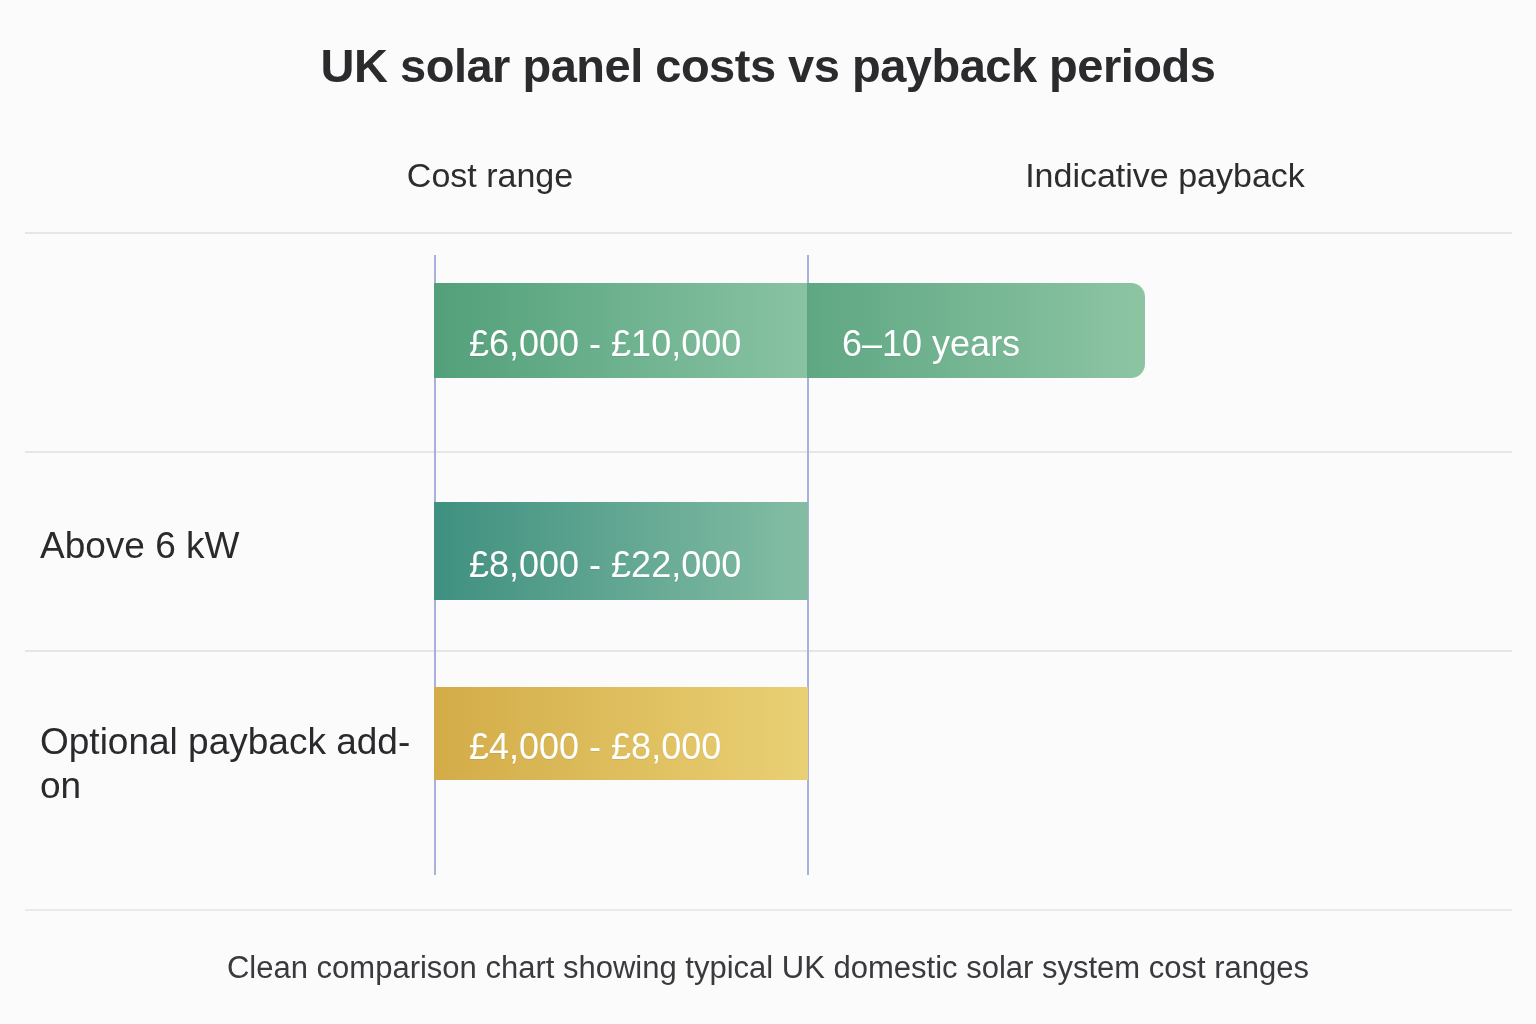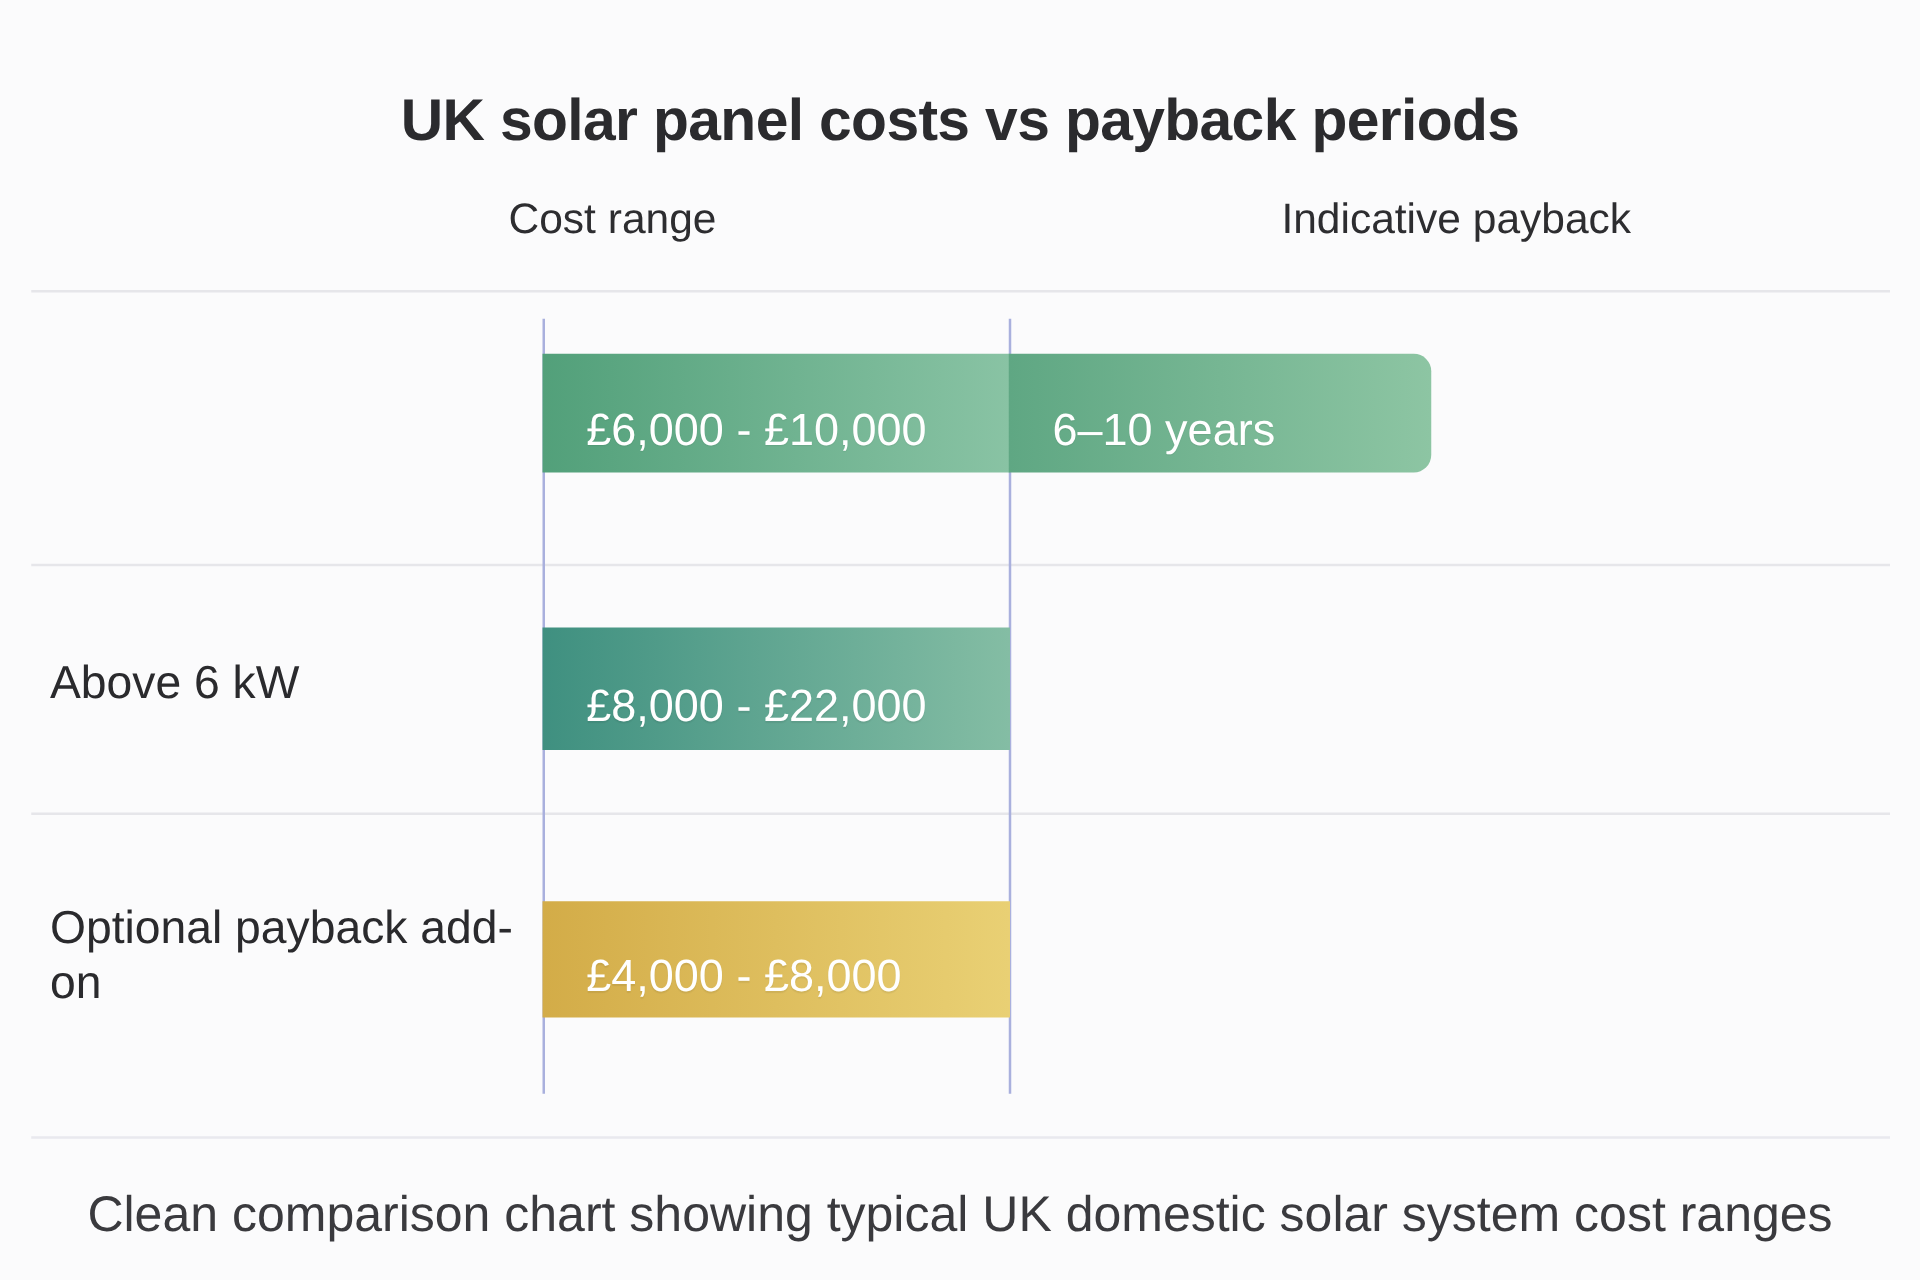--- a/index.html
+++ b/index.html
@@ -26,21 +26,20 @@
     position: absolute;
     top: 38px;
     left: 0;
     width: 1536px;
     text-align: center;
     font-size: 47px;
     font-weight: 700;
     letter-spacing: -0.5px;
     color: #2b2b2e;
     white-space: nowrap;
-    margin-top: 30px;
   }
 
   
   .col-header {
     position: absolute;
     top: 156px;
     font-size: 34px;
     font-weight: 400;
     color: #2d2d30;
     white-space: nowrap;
@@ -117,21 +116,21 @@
   }
   .bar.cost.r0 {
     top: 283px; height: 95px;
     background: linear-gradient(90deg, #52a07a 0%, #89c3a4 100%);
   }
   .bar.cost.r1 {
     top: 502px; height: 98px;
     background: linear-gradient(90deg, #3f9080 0%, #84bda4 100%);
   }
   .bar.cost.r2 {
-    top: 721px; height: 93px;
+    top: 687px; height: 93px;
     background: linear-gradient(90deg, #d3ac48 0%, #e9d074 100%);
   }
 
   
   .bar.payback {
     left: 807px;
     border-radius: 0 14px 14px 0;
   }
   .bar.payback.r0 {
     top: 283px; height: 95px; width: 338px;
@@ -142,21 +141,21 @@
     background: linear-gradient(90deg, #3f9085 0%, #63b0a4 100%);
   }
 
   
   .footer-caption {
     position: absolute;
     top: 950px;
     left: 0;
     width: 1536px;
     text-align: center;
-    font-size: 40px;
+    font-size: 31px;
     font-weight: 400;
     color: #3a3a3e;
     white-space: nowrap;
   }
 </style>
 </head>
 <body>
 
 <div id="chart-root">
 

